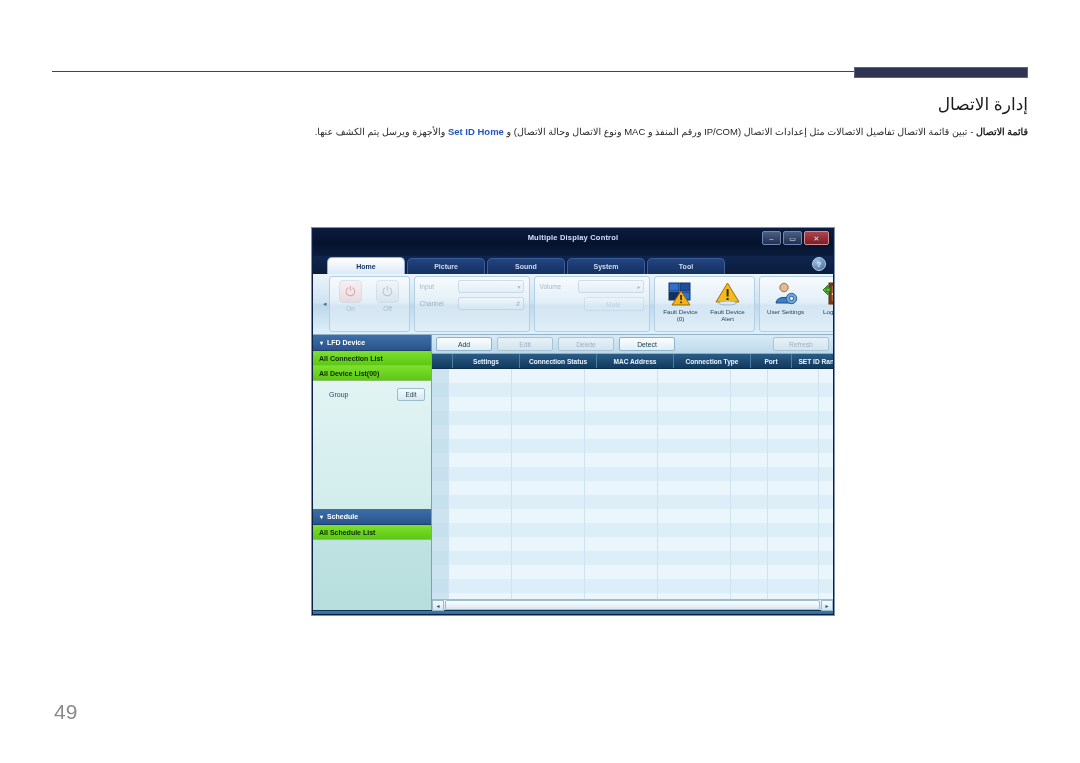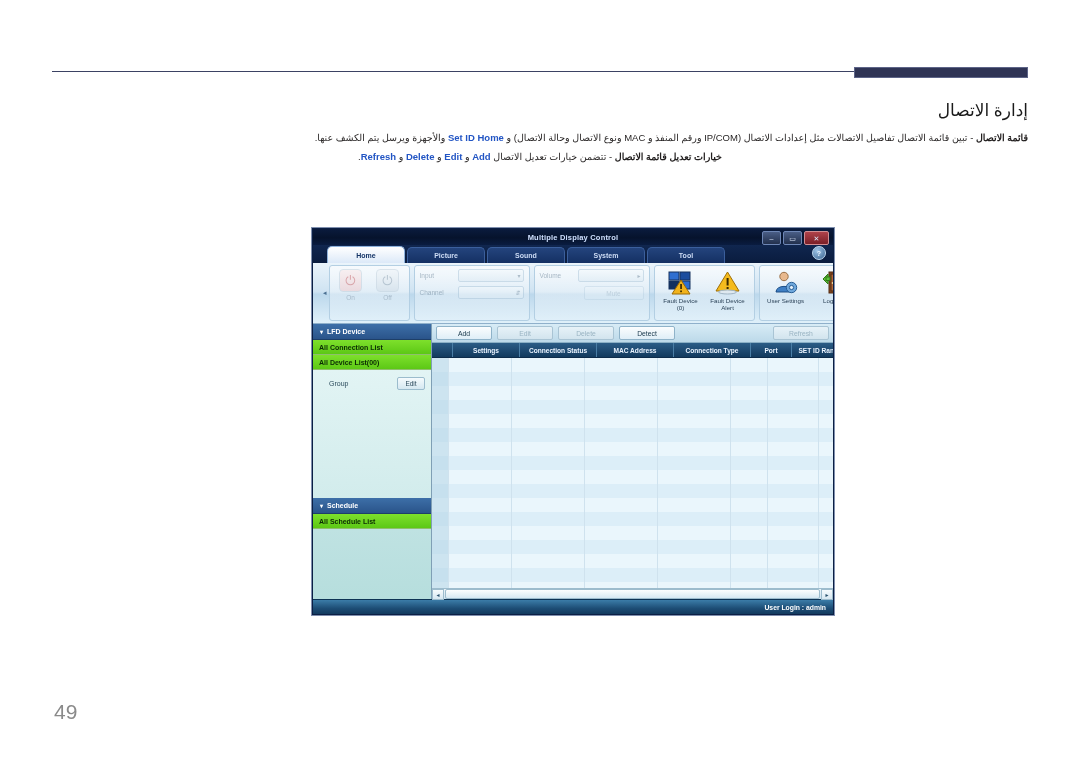--- a/index.html
+++ b/index.html
@@ -31,21 +31,21 @@
     position: absolute;
     right: 0; top: 1px;
     width: 172px; height: 9px;
     background: #2f3455;
     border: 1px solid #5d6488;
   }
 
   
   .doc-body {
     position: absolute;
-    left: 52px; top: 100px;
+    left: 52px; top: 94px;
     width: 976px;
     direction: rtl;
     text-align: right;
     color: #221f1f;
   }
   .doc-title {
     font-size: 17px;
     font-weight: normal;
     margin: 0 0 9px 0;
     line-height: 1.25;
@@ -75,21 +75,21 @@
     border: 1px solid #0b1f44;
     box-shadow: 0 0 0 1px #7f8fae;
     font-size: 7px;
     color: #e8f0ff;
     overflow: hidden;
   }
 
   
   .titlebar {
     position: relative;
-    height: 16px;
+    height: 27px;
     background: linear-gradient(180deg,#0a1b3d 0%, #06132c 55%, #0a1c40 100%);
     border-bottom: 1px solid #0c2photo;
   }
   .titlebar-text {
     position: absolute;
     left: 0; right: 0; top: 4px;
     text-align: center;
     font-size: 7.5px;
     font-weight: bold;
     color: #cfe0ff;
@@ -366,21 +366,20 @@
 
   <div class="header-rule-wrap">
     <div class="header-rule-line"></div>
     <div class="header-rule-block"></div>
   </div>
 
   <div class="doc-body">
     <h1 class="doc-title">إدارة الاتصال</h1>
     <div id="paragraphs">
         <div class="doc-p just"><span class="b">قائمة الاتصال</span><span> - تبين قائمة الاتصال تفاصيل الاتصالات مثل إعدادات الاتصال (IP/COM ورقم المنفذ و MAC ونوع الاتصال وحالة الاتصال) و </span><span class="blue ltr">Set ID Home</span><span> والأجهزة ويرسل يتم الكشف عنها.</span></div>
-        <div class="doc-p center"><span class="b">خيارات تعديل قائمة الاتصال</span><span> -  تتضمن خيارات تعديل الاتصال </span><span class="blue ltr">Add</span><span> و </span><span class="blue ltr">Edit</span><span> و </span><span class="blue ltr">Delete</span><span> و </span><span class="blue ltr">Refresh</span><span>.</span></div>
       </div>
   </div>
 
   <div class="app">
 
     <div class="titlebar">
       <div class="titlebar-text">Multiple Display Control</div>
       <div class="wincontrols">
         <div class="wc">–</div>
         <div class="wc">▭</div>

